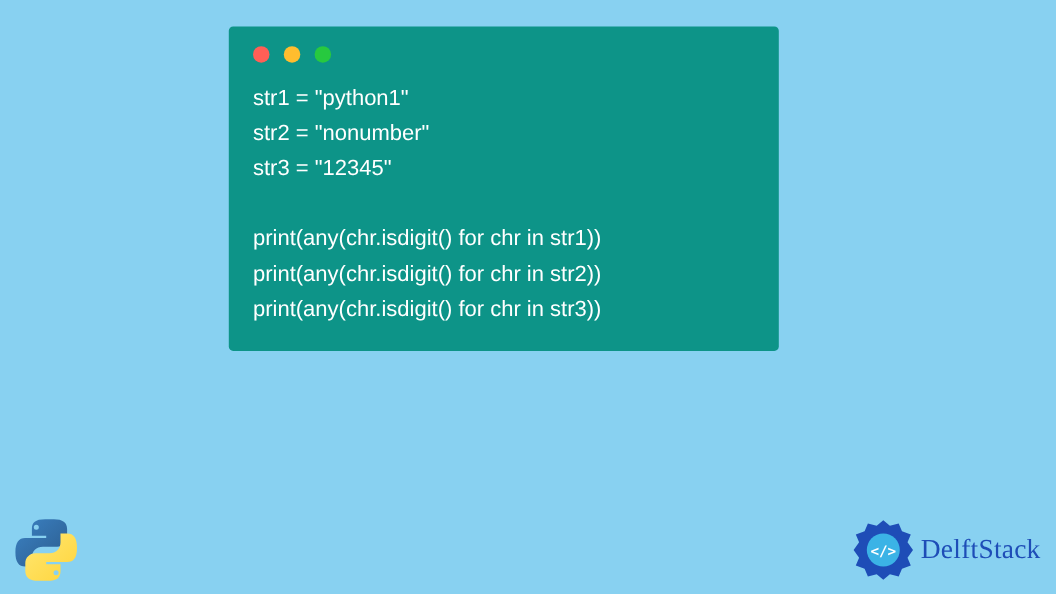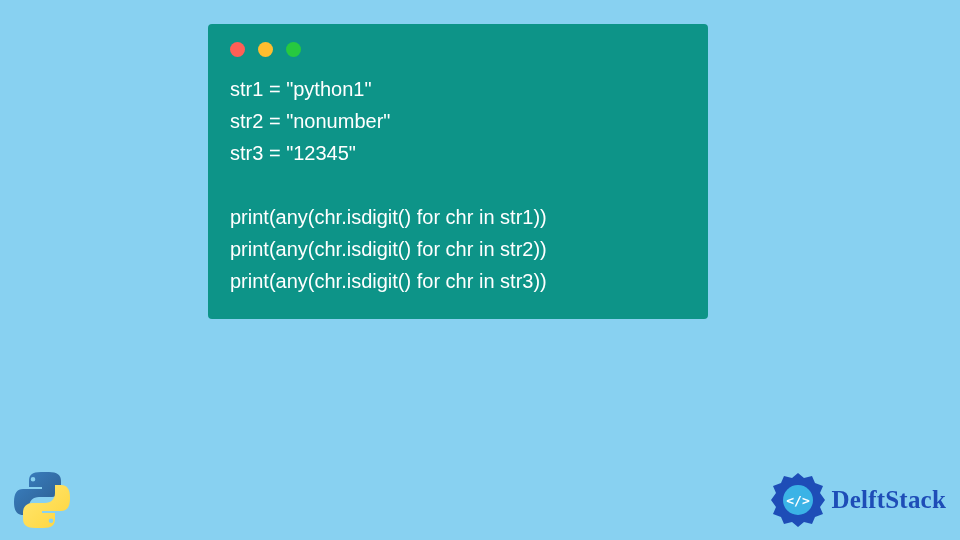--- a/index.html
+++ b/index.html
@@ -51,21 +51,21 @@
   .delft-logo {
     position: absolute;
     right: 14px;
     bottom: 12px;
     display: flex;
     align-items: center;
     gap: 6px;
   }
   .delft-text {
     color: #1e4db7;
-    font-weight: 700;
+    font-weight: 400;
     font-size: 25px;
     font-family: Georgia, "Times New Roman", serif;
     letter-spacing: 0.2px;
   }
   .delft-badge {
     width: 56px;
     height: 56px;
   }
 </style>
 </head>

